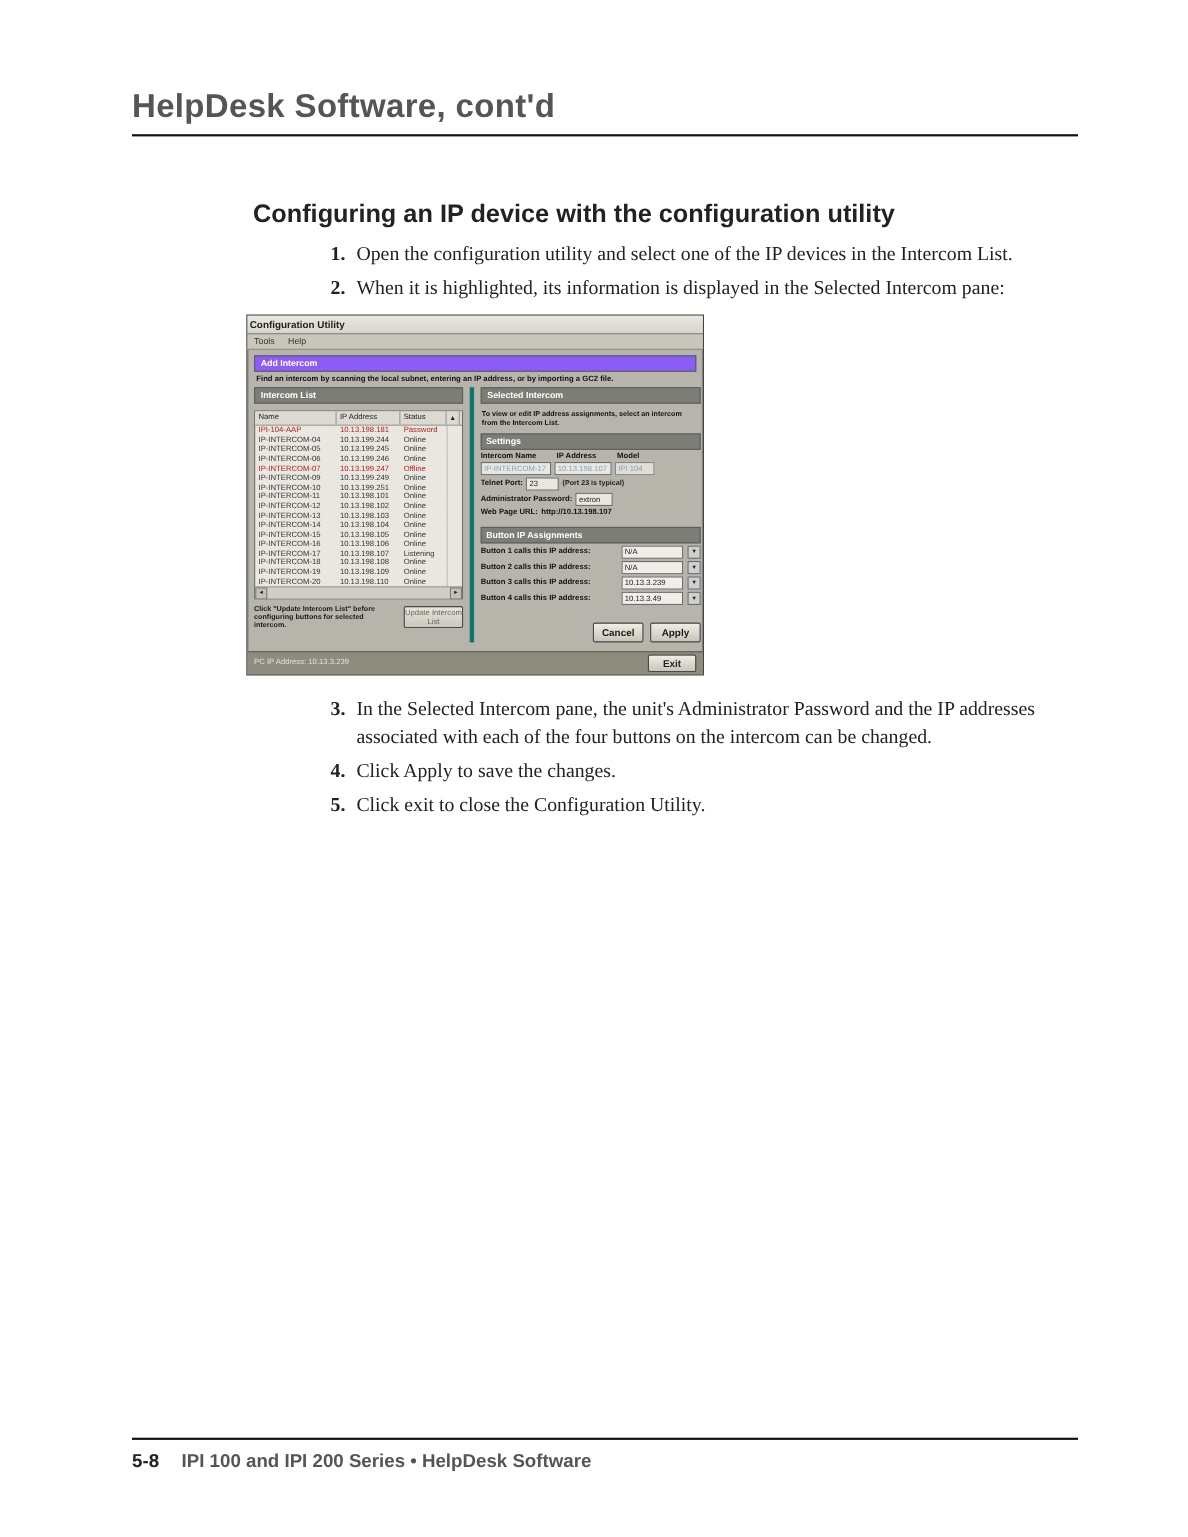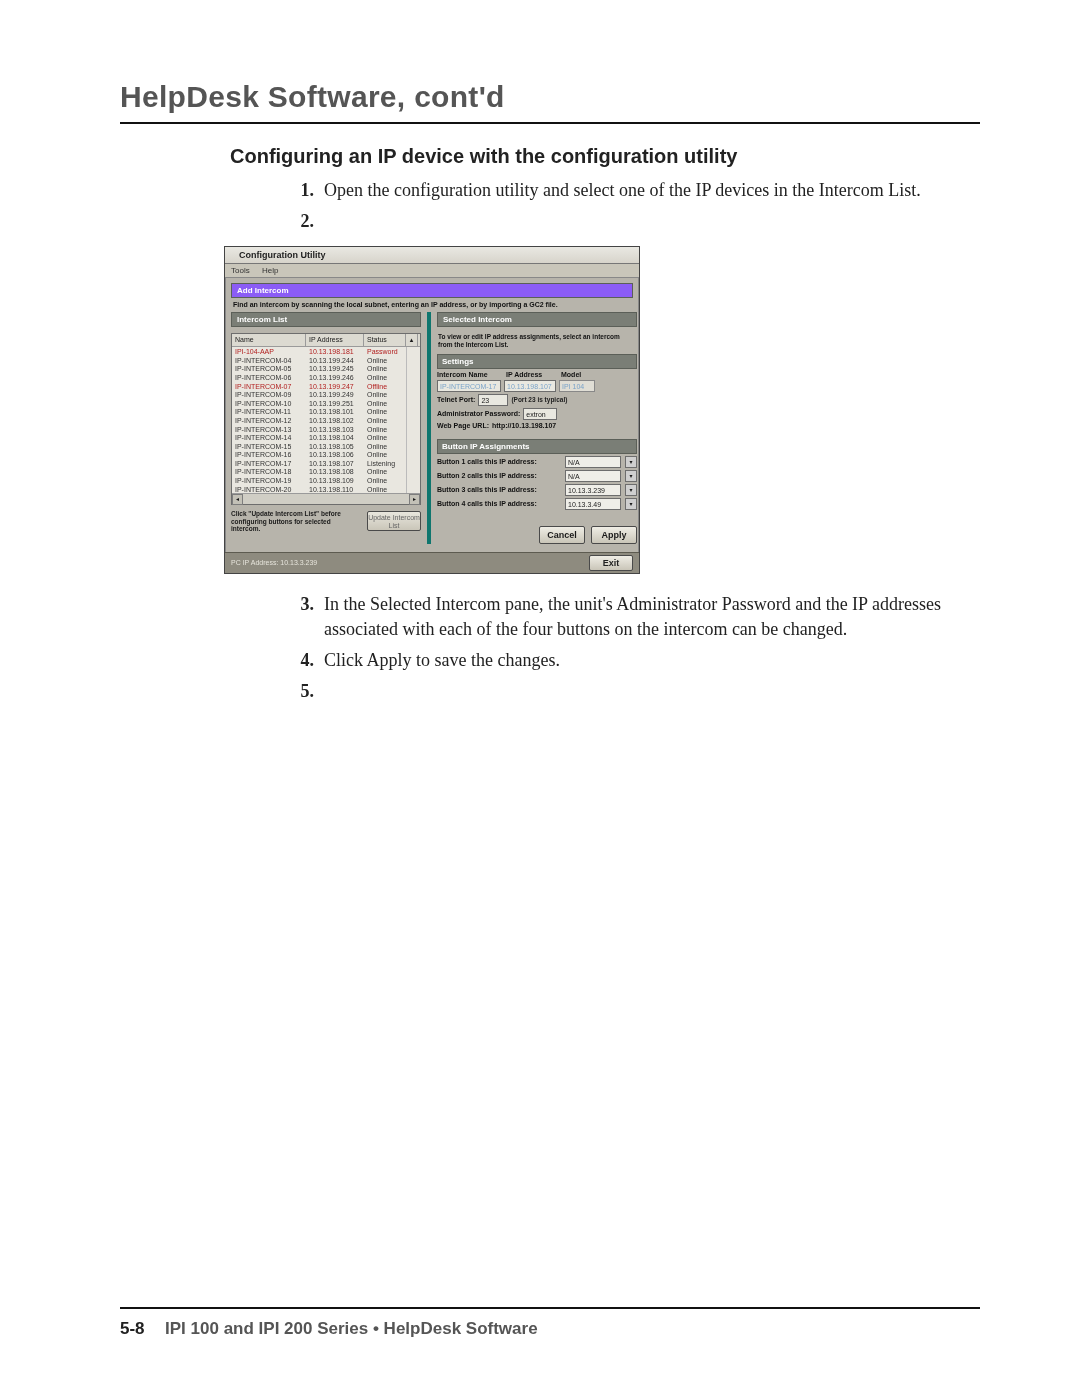--- a/index.html
+++ b/index.html
@@ -11,36 +11,36 @@
   }
   .page {
     width: 1080px;
     height: 1397px;
     padding: 80px 100px 60px 120px;
     position: relative;
   }
   .header-bar {
     border-bottom: 2.5px solid #111;
     padding-bottom: 8px;
-    margin-bottom: 21px;
+    margin-bottom: 57px;
   }
   .header-title {
     font-family: Arial, Helvetica, sans-serif;
     font-weight: 800;
     font-size: 30px;
     color: #555;
     letter-spacing: .3px;
   }
   .content {
     margin-left: 110px;
   }
   .section-title {
     font-family: Arial, Helvetica, sans-serif;
     font-weight: 800;
-    font-size: 20px;
+    font-size: 23px;
     color: #222;
     margin-bottom: 10px;
   }
   ol.steps {
     list-style: none;
     padding-left: 60px;
   }
   ol.steps > li {
     display: flex;
     gap: 10px;
@@ -64,21 +64,21 @@
     background: #b7b4ab;
     border: 1px solid #444;
     font-family: Tahoma, Verdana, Arial, sans-serif;
     font-size: 8px;
     color: #1a1a1a;
     box-shadow: 0 0 0 1px #888 inset;
   }
   .util-titlebar {
     background: linear-gradient(#e9e8e2, #d7d4cb);
     border-bottom: 1px solid #777;
-    padding: 3px 14px;
+    padding: 3px 2px;
     font-weight: 700;
     font-size: 9px;
     color: #222;
   }
   .util-menubar {
     background: #c9c6ba;
     border-bottom: 1px solid #888;
     padding: 2px 6px;
     font-size: 8px;
     color: #333;
@@ -297,20 +297,21 @@
   <div class="content">
     <div class="section-title">Configuring an IP device with the configuration utility</div>
 
     <ol class="steps">
       <li>
         <span class="num">1.</span>
         <span>Open the configuration utility and select one of the IP devices in the Intercom List.</span>
       </li>
       <li>
         <span class="num">2.</span>
+        <span>When it is highlighted, its information is displayed in the Selected Intercom pane:</span>
       </li>
     </ol>
 
     <div class="figure">
       <div class="util-window">
         <div class="util-titlebar">Configuration Utility</div>
         <div class="util-menubar">
           <span>Tools</span>
           <span>Help</span>
         </div>
@@ -521,20 +522,21 @@
       <li>
         <span class="num">3.</span>
         <span>In the Selected Intercom pane, the unit's Administrator Password and the IP addresses associated with each of the four buttons on the intercom can be changed.</span>
       </li>
       <li>
         <span class="num">4.</span>
         <span>Click Apply to save the changes.</span>
       </li>
       <li>
         <span class="num">5.</span>
+        <span>Click exit to close the Configuration Utility.</span>
       </li>
     </ol>
   </div>
 
   <div class="page-footer">
     <span class="pg">5-8</span>
     <span class="ft">IPI 100 and IPI 200 Series • HelpDesk Software</span>
   </div>
 </div>
 

